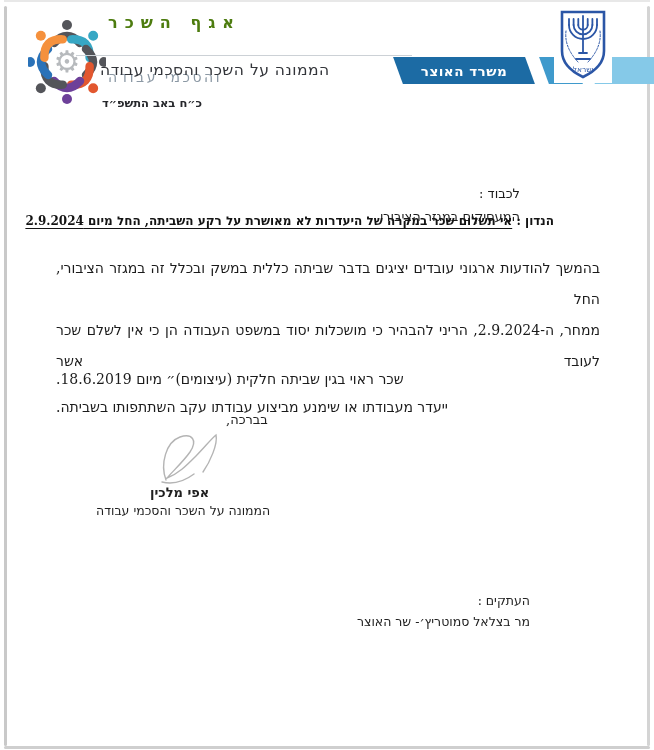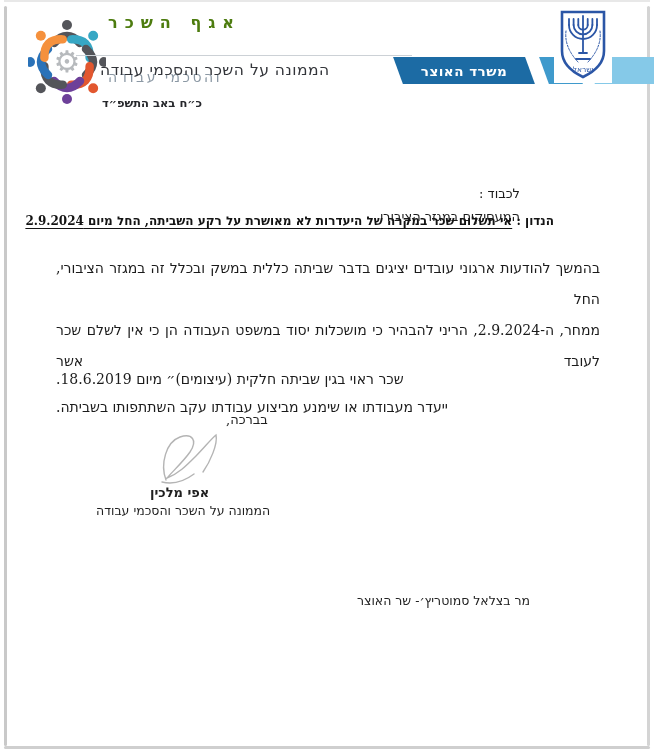--- a/index.html
+++ b/index.html
@@ -155,14 +155,15 @@
 <svg class="abs signature-svg" viewBox="0 0 66 56" aria-hidden="true">
   <g stroke="#b4b4b4" stroke-width="1.4" fill="none" stroke-linecap="round">
     <path d="M10,50 C4,34 10,12 24,7 C36,3 42,10 34,22 C27,32 16,42 11,48 C22,44 30,36 40,26 C48,18 56,8 60,5 C62,14 54,32 47,42"></path>
     <path d="M6,52 C18,55 30,50 38,44"></path>
   </g>
 </svg>
 <div class="abs signer-name serif">אפי מלכין</div>
 <div class="abs signer-title serif">הממונה על השכר והסכמי עבודה</div>
 
 <div class="abs copies serif">
+  <div>העתקים :</div>
   <div>מר בצלאל סמוטריץ׳- שר האוצר</div>
 </div>
 
 </body></html>

